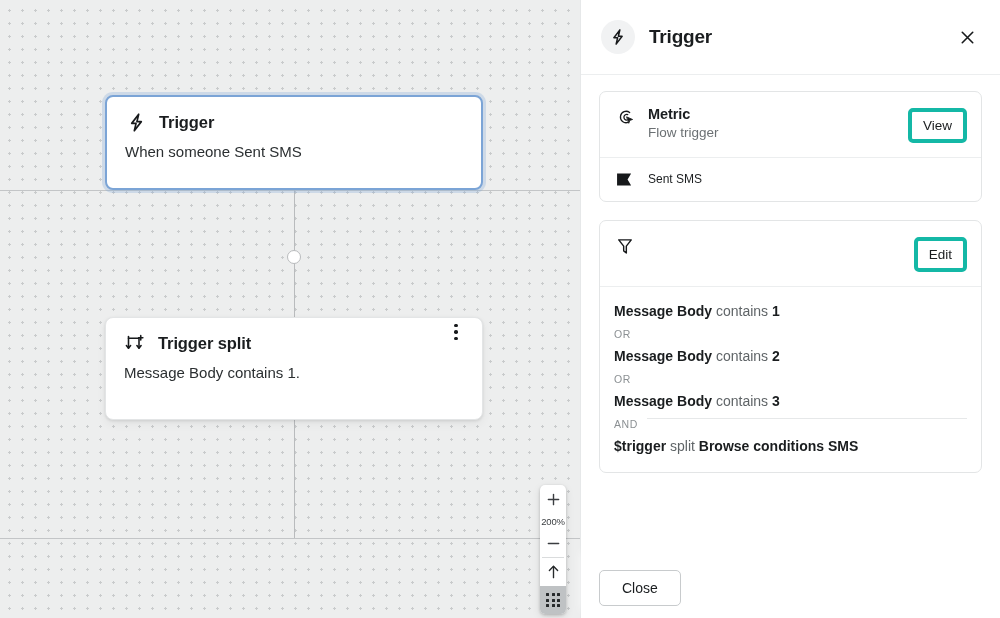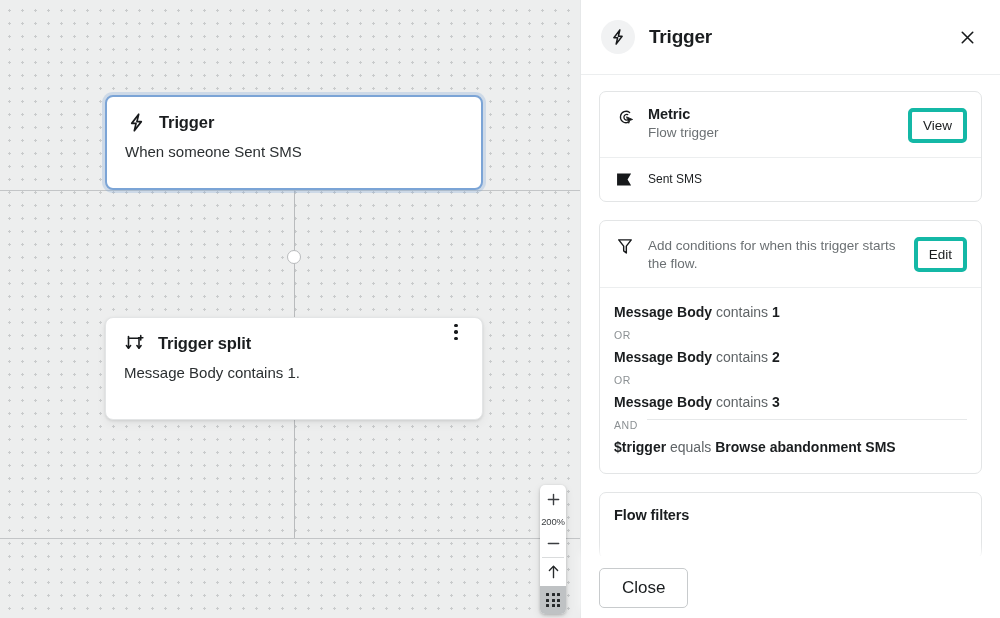--- a/index.html
+++ b/index.html
@@ -179,21 +179,21 @@
     flex: 0 0 62px; height: 62px;
     background: #fff;
     border-top: 1px solid #ffffff;
     display: flex; align-items: center;
     padding: 0 18px;
     box-shadow: 0 -6px 10px -2px rgba(255,255,255,1);
     z-index: 3;
   }
   .btn-close {
     border: 1px solid #c8cbcd; background: #fff; color: #1a1d1f;
-    border-radius: 5px; font-size: 17px; font-family: inherit;
+    border-radius: 5px; font-size: 14px; font-family: inherit;
     padding: 9px 22px; cursor: pointer;
   }
 </style>
 </head>
 <body>
 
 <div id="app">
 
   <div class="canvas">
 
@@ -317,52 +317,43 @@
       </div>
 
       <div class="card">
         <div class="card-head">
           <span class="ci">
             <svg width="18" height="19" viewBox="0 0 18 20" fill="none" stroke="#17191b" stroke-width="1.5" stroke-linejoin="round" stroke-linecap="round">
               <path d="M2.4 3 L15.6 3 L10.4 9.6 L10.4 16.8 L7.6 14.6 L7.6 9.6 Z"></path>
             </svg>
           </span>
           <span class="ctext">
-            <span class="card-sub" style="display:block">Add conditions for when this trigger starts the flow.</span>
           </span>
           <span class="card-actions">
             <button class="btn">Edit</button>
           </span>
         </div>
         <div class="filters" id="filters-list">
             <div class="fline"><b>Message Body</b><span class="op"> contains </span><b>1</b></div>
             <div class="conj no-rule">
               <span>OR</span>
             </div>
             <div class="fline"><b>Message Body</b><span class="op"> contains </span><b>2</b></div>
             <div class="conj no-rule">
               <span>OR</span>
             </div>
             <div class="fline"><b>Message Body</b><span class="op"> contains </span><b>3</b></div>
             <div class="conj">
               <span>AND</span>
               <span class="rule"></span>
             </div>
-            <div class="fline"><b>$trigger</b><span class="op"> equals </span><b>Browse abandonment SMS</b></div>
+            <div class="fline"><b>$trigger</b><span class="op"> split </span><b>Browse conditions SMS</b></div>
           </div>
       </div>
 
-      <div class="card clipped">
-        <div class="card-head">
-          <span class="ctext">
-            <span class="card-title" style="display:block">Flow filters</span>
-            <span class="card-sub" style="display:block">&nbsp;</span>
-          </span>
-        </div>
-      </div>
 
     </div>
 
     <div class="panel-footer">
       <button class="btn-close">Close</button>
     </div>
   </div>
 </div>
 
 </body></html>

